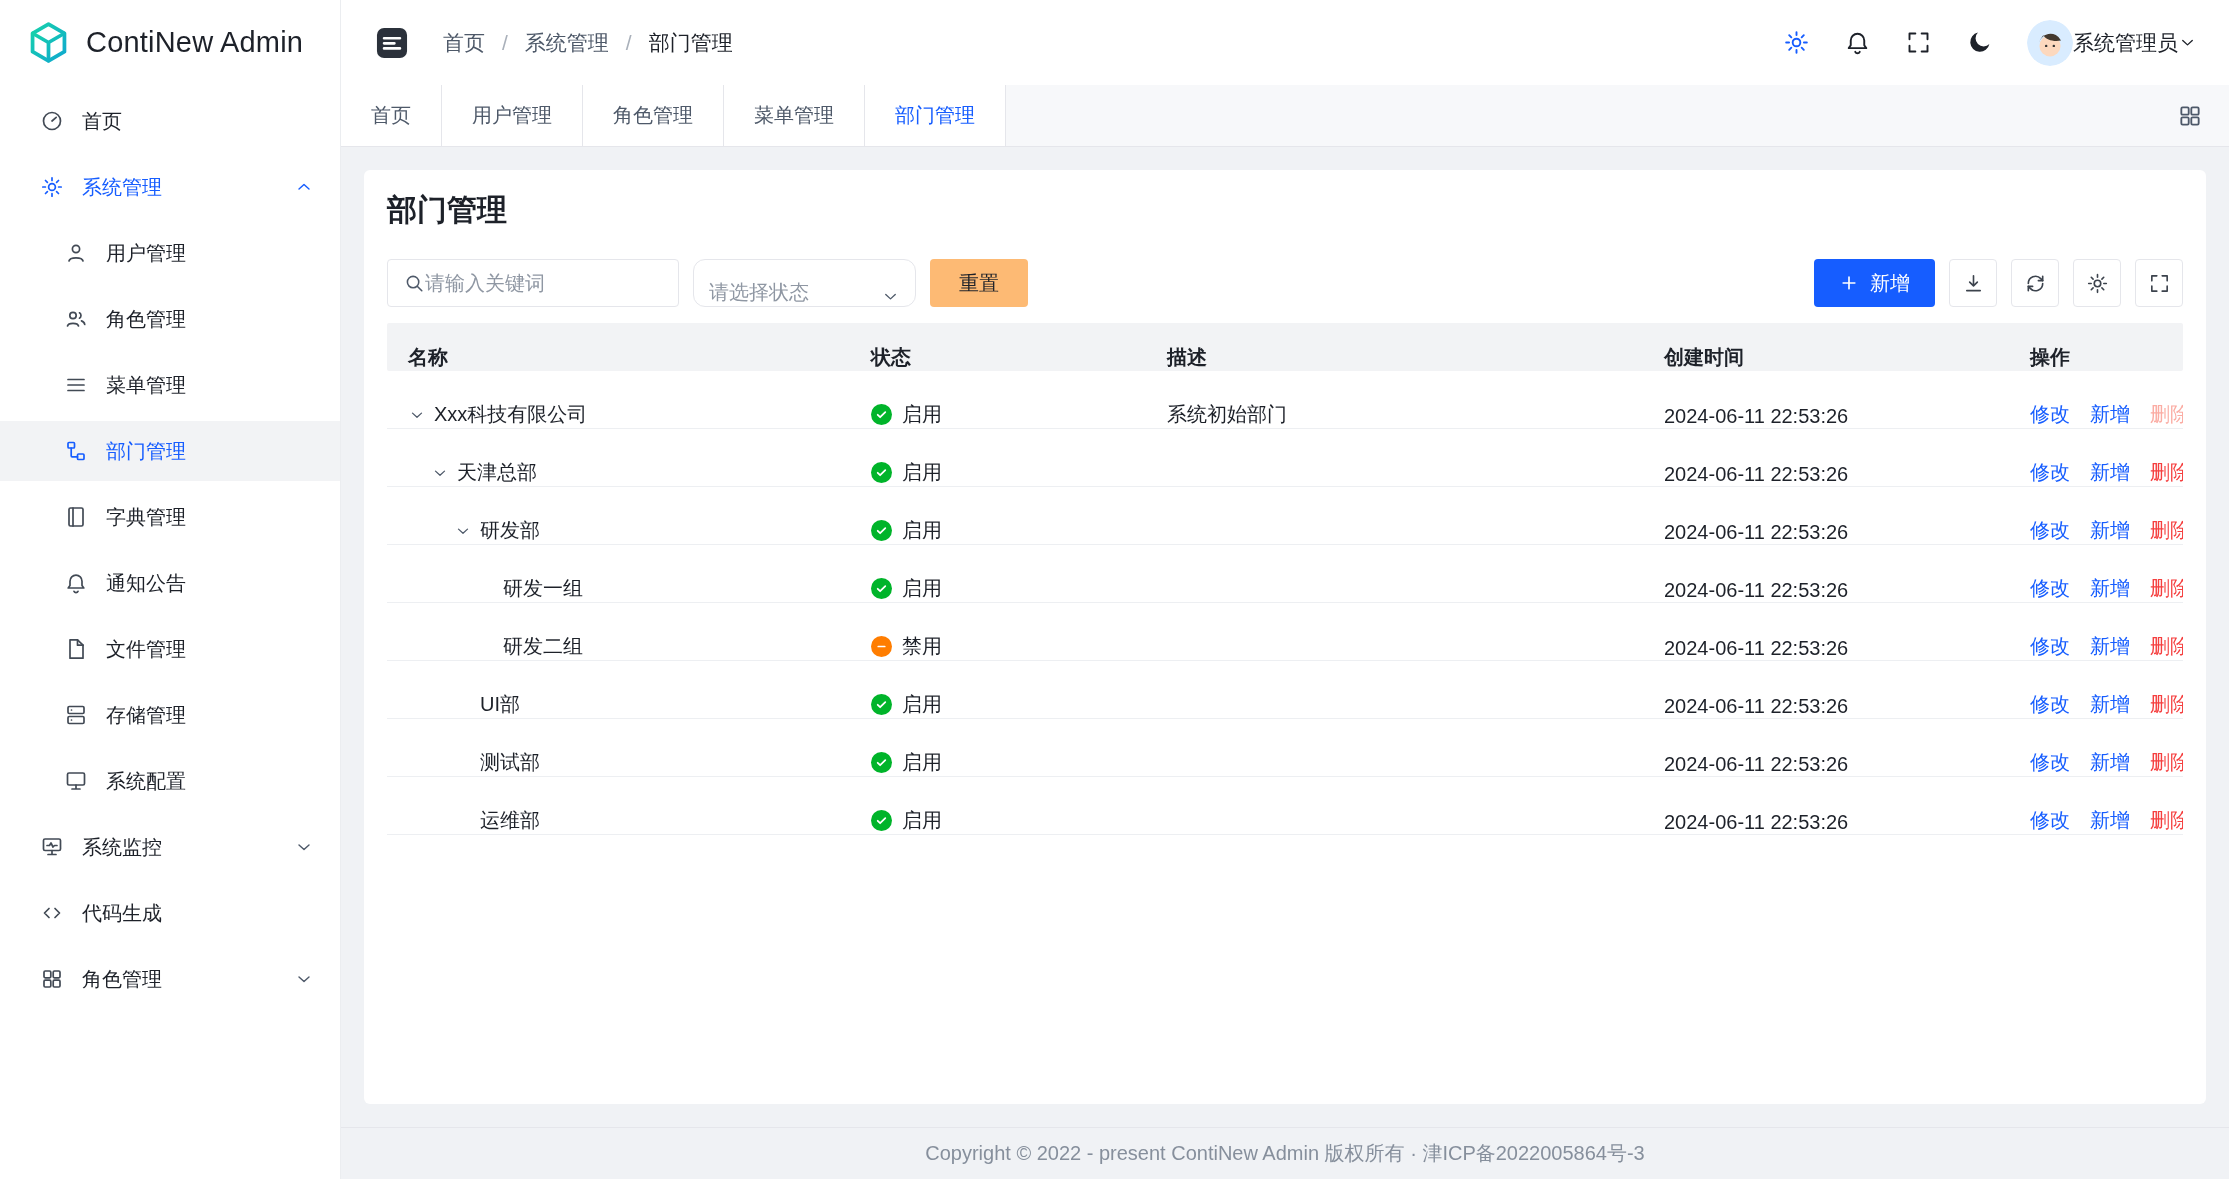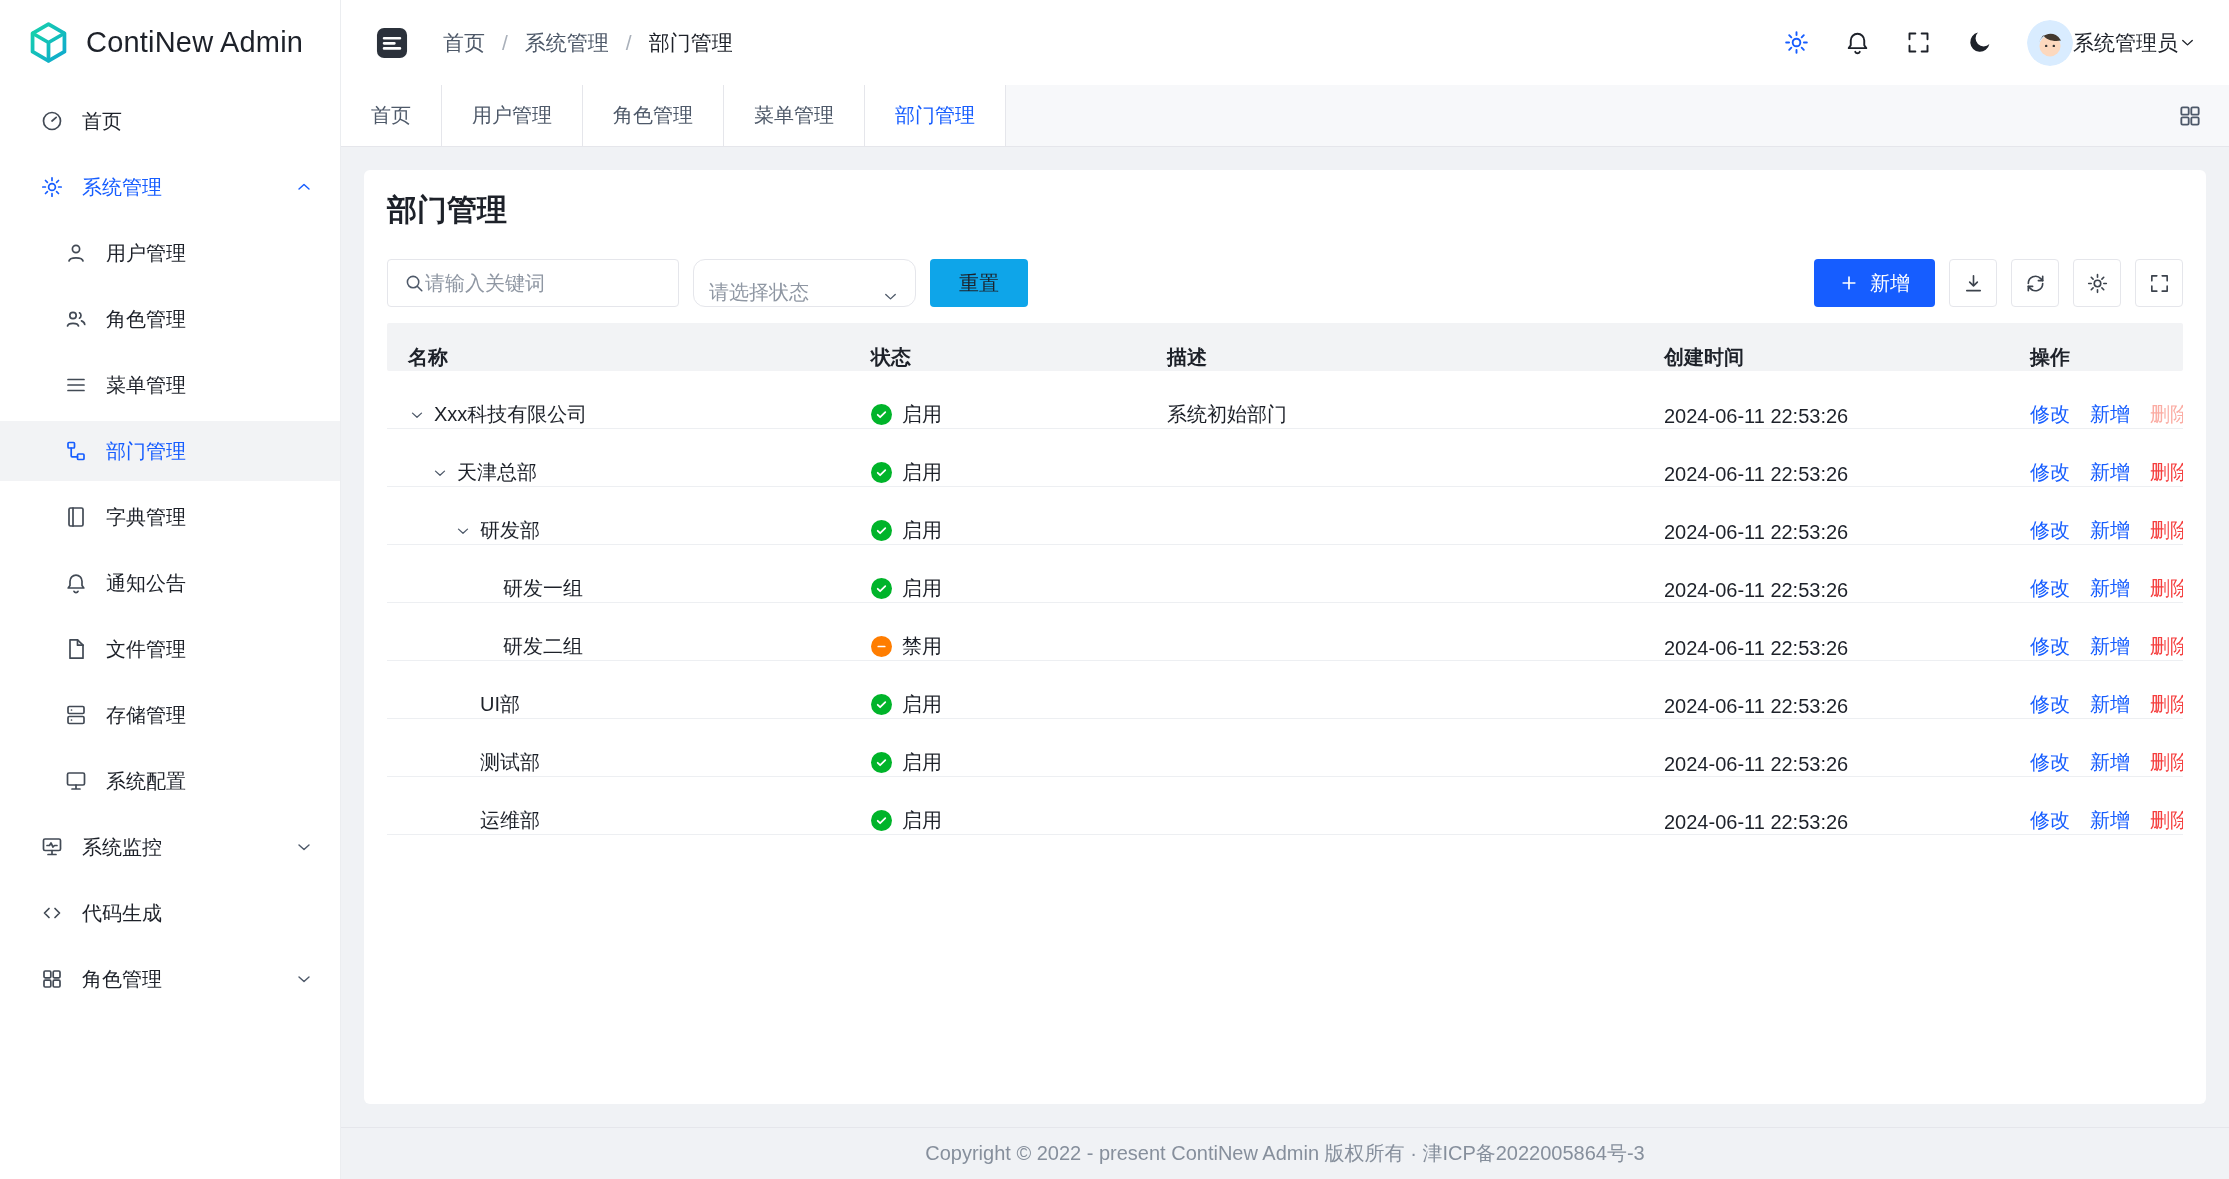--- a/index.html
+++ b/index.html
@@ -50,21 +50,21 @@
   .card{background:#fff;border-radius:6px;height:934px;padding:20px 23px;overflow:hidden}
   .page-title{font-size:30px;font-weight:700;color:#1d2129}
 
   .toolbar{display:flex;align-items:center;margin-top:28px}
   .search-box{width:292px;height:48px;border:1px solid #e5e6eb;border-radius:4px;background:#fff;display:flex;align-items:center;gap:0;padding:0 15px}
   .search-box .sicon{color:#4e5969;display:flex}
   .search-box input{border:none;outline:none;font-size:20px;width:100%;color:#1d2129;background:transparent;font-family:inherit}
   .search-box input::placeholder{color:#8f97a3}
   .select-box{width:223px;height:48px;border:1px solid #e5e6eb;border-radius:12px;background:#fff;display:flex;align-items:flex-end;justify-content:space-between;padding:0 15px;margin-left:14px;color:#8f97a3;cursor:pointer}
   .select-box .chev{color:#4e5969;display:flex}
-  .btn-reset{height:48px;padding:0 29px;margin-left:14px;background:#0ea5e9;border:none;border-radius:4px;font-size:20px;color:#1d2129;cursor:pointer;font-family:Liberation Serif, serif}
+  .btn-reset{height:48px;padding:0 29px;margin-left:14px;background:#fdba74;border:none;border-radius:4px;font-size:20px;color:#1d2129;cursor:pointer;font-family:Liberation Serif, serif}
   .toolbar-right{margin-left:auto;display:flex;align-items:center;gap:14px}
   .btn-primary{height:48px;padding:0 25px;background:#165dff;border:none;border-radius:4px;color:#fff;font-size:20px;display:flex;align-items:center;gap:11px;cursor:pointer;font-family:inherit}
   .icon-btn{width:48px;height:48px;border:1px solid #e5e6eb;border-radius:4px;background:#fff;display:flex;align-items:center;justify-content:center;color:#3c434d;cursor:pointer}
   .icon-btn:first-of-type{margin-left:24px}
 
   
   .table{margin-top:16px}
   .thead,.trow{display:flex;align-items:flex-end}
   .thead{background:#f2f3f5;height:48px;font-weight:600;color:#1d2129;border-radius:2px}
   .trow{height:58px;border-bottom:1px solid #edeff2}

